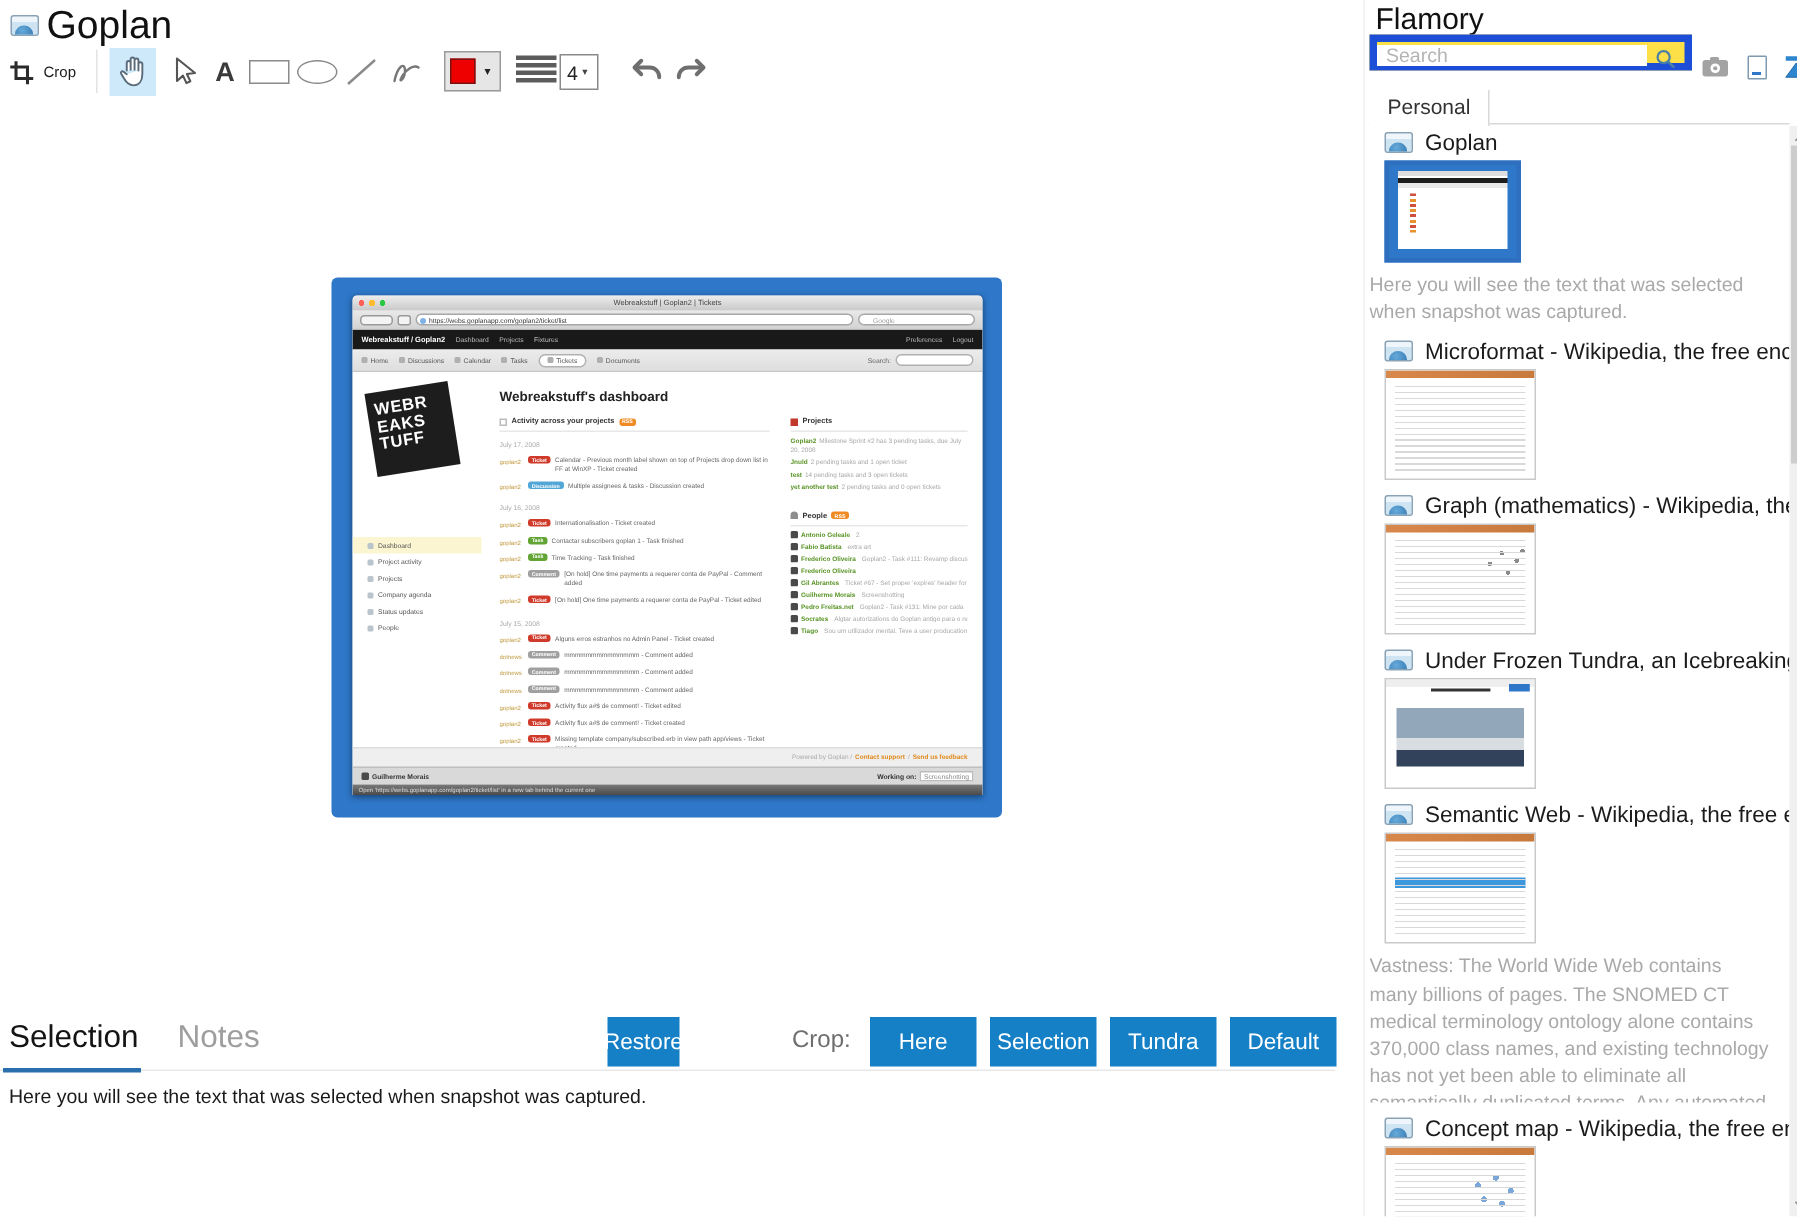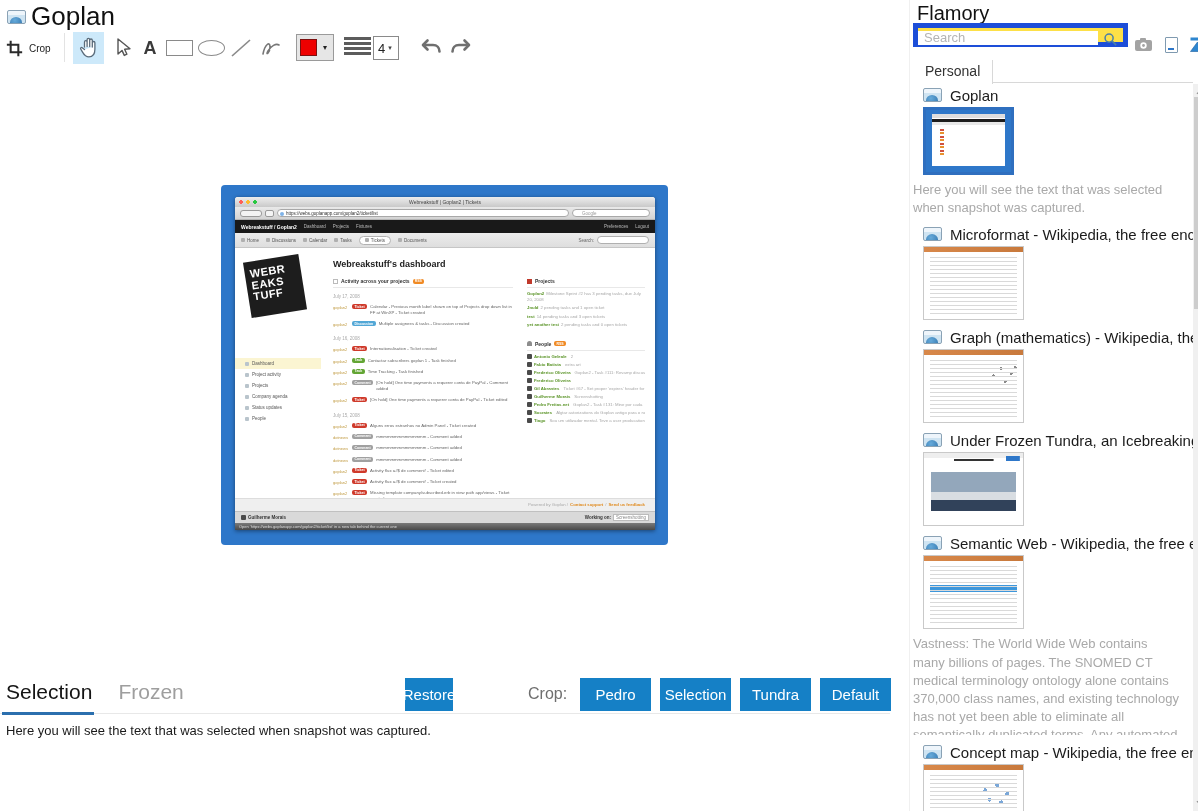--- a/index.html
+++ b/index.html
@@ -626,27 +626,27 @@
         </span>
       </div>
       <div class="gp-statusbar">Open 'https://webs.goplanapp.com/goplan2/ticket/list' in a new tab behind the current one</div>
     </div>
   </div>
 </div>
 
 <div class="bottom">
   <div class="bp-tabs">
     <span class="bp-tab active">Selection</span>
-    <span class="bp-tab">Frozen</span>
+    <span class="bp-tab">Notes</span>
   </div>
   <div class="bp-underline"></div>
   <div class="bp-divider"></div>
   <div class="btn btn-restore">Restore</div>
   <div class="paste-label">Crop:</div>
-  <div class="btn btn-p0">Pedro</div>
+  <div class="btn btn-p0">Here</div>
   <div class="btn btn-p1">Selection</div>
   <div class="btn btn-p2">Tundra</div>
   <div class="btn btn-p3">Default</div>
   <div class="selection-text">Here you will see the text that was selected when snapshot was captured.</div>
 </div>
 
 <div class="sidebar">
   <div class="fl-title">Flamory</div>
   <div class="search-box">
     <input type="text" placeholder="Search" style="">

